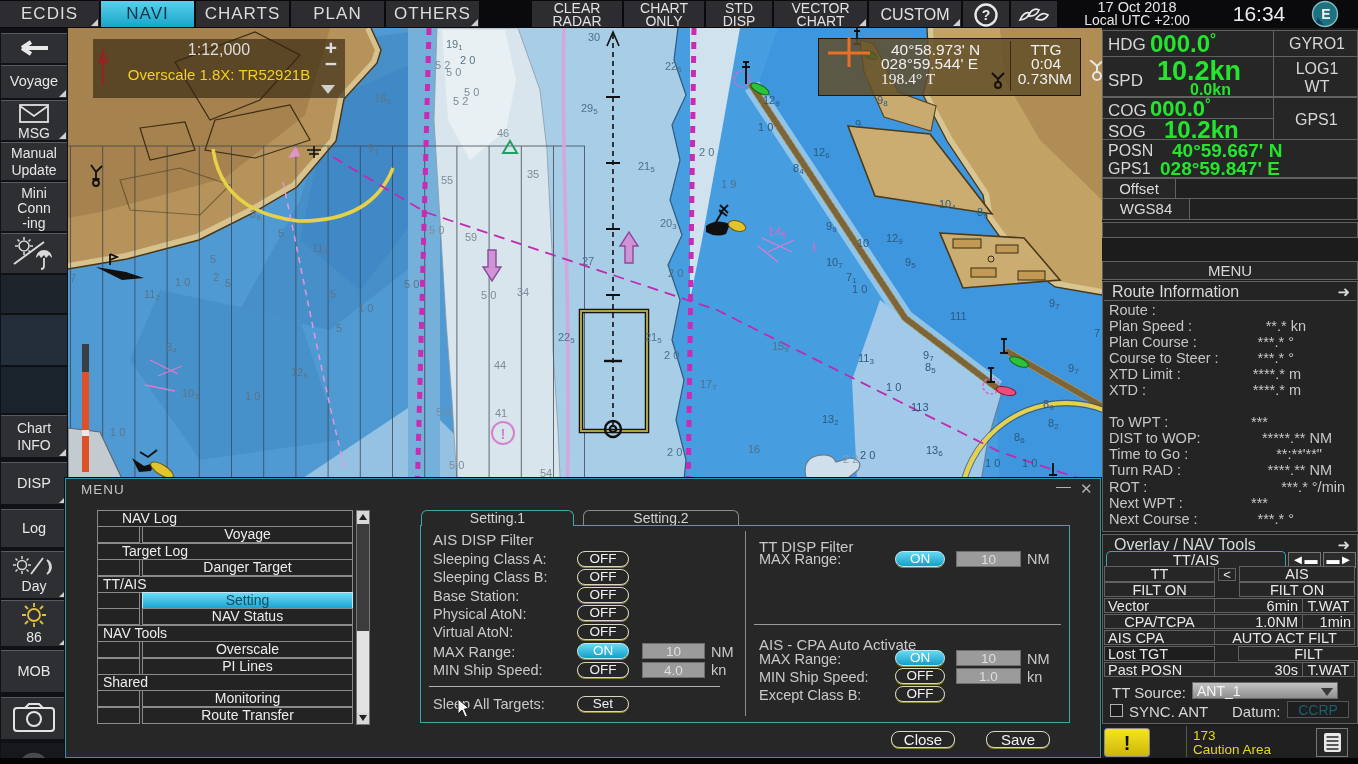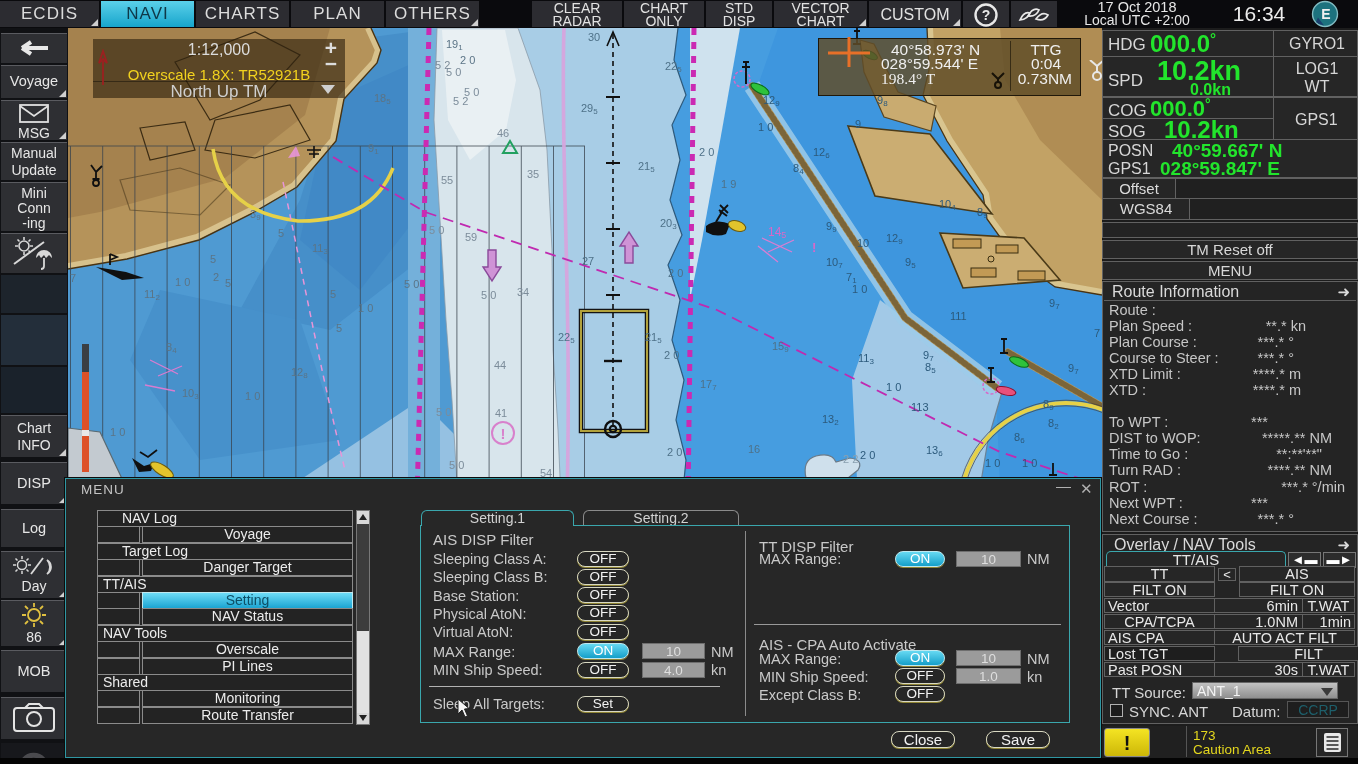--- a/index.html
+++ b/index.html
@@ -419,21 +419,20 @@
         <text x="886" y="391">1 0</text>
   </g>
   <text x="843" y="463" fill="#8aa0b0" font-size="11">2 2</text>
   <text x="768" y="236" fill="#d868c8" font-size="12">14<tspan font-size="9" dy="2">5</tspan></text>
   <text x="812" y="252" fill="#d868c8" font-size="13" font-weight="bold">!</text>
 </svg>
 
 <div class="abs" style="left:25px; top:11px; width:252px; height:59px; background:rgba(48,35,16,0.63); color:#dcdcdc;">
   <div style="position:absolute; left:0; top:2px; width:100%; text-align:center; font-size:16px;">1:12,000</div>
   <div style="position:absolute; left:0; top:27px; width:100%; text-align:center; font-size:15px; color:#f2d21e;">Overscale 1.8X: TR52921B</div>
-  <div style="position:absolute; left:0; top:42px; width:100%; text-align:center; font-size:17px; color:#cfcfcf; border-top:1px solid rgba(0,0,0,0.4);">North  Up TM</div>
   <div style="position:absolute; right:8px; top:0px; font-size:21px; font-weight:bold; line-height:18px;">+</div>
   <div style="position:absolute; right:8px; top:16px; font-size:21px; font-weight:bold; line-height:18px;">−</div>
   <div style="position:absolute; right:10px; top:46px; width:0; height:0; border-left:7px solid transparent; border-right:7px solid transparent; border-top:9px solid #cfcfcf;"></div>
   <svg width="14" height="40" style="position:absolute; left:3px; top:10px;">
         <path d="M7,2 L11,14 L7,10 L3,14 Z M7,12 v24" stroke="#9c2020" stroke-width="1.8" fill="none"></path>
       </svg>
 </div>
 
 <div class="abs" style="left:750px; top:10px; width:263px; height:58px; background:rgba(96,78,40,0.84); border:1px solid #20180a; color:#efefef; font-size:15.5px;">
   <div style="position:absolute; left:191px; top:2px; bottom:4px; width:0; border-left:1px solid rgba(20,15,5,0.6);"></div>
@@ -479,21 +478,20 @@
   <div class="abs rlab" style="left:193px; top:83px; font-size:16px;">GPS1</div>
   <div class="cell" style="left:0; top:111px; width:256px; height:39px;"></div>
   <div class="abs rlab" style="left:6px; top:114px; font-size:16px; line-height:18px;">POSN<br>GPS1</div>
   <div class="abs grn" style="left:70px; top:112px; font-size:19px;">40°59.667' N</div>
   <div class="abs grn" style="left:58px; top:130px; font-size:19px;">028°59.847' E</div>
   <div class="cell" style="left:0; top:150px; width:74px; height:21px; text-align:center; color:#dadada; font-size:15px; line-height:19px;">Offset</div>
   <div class="cell" style="left:73px; top:150px; width:183px; height:21px; background:#202020;"></div>
   <div class="cell" style="left:0; top:170px; width:88px; height:22px; text-align:center; color:#dadada; font-size:15px; line-height:20px;">WGS84</div>
   <div class="cell" style="left:87px; top:170px; width:169px; height:22px; background:#202020;"></div>
   <div class="cell" style="left:0; top:194px; width:256px; height:16px; background:#232323;"></div>
-  <div class="cell" style="left:0; top:212px; width:256px; height:19px; text-align:center; color:#d8d8d8; font-size:15px; line-height:17px;">TM Reset off</div>
   <div class="cell" style="left:0; top:233px; width:256px; height:19px; text-align:center; color:#d8d8d8; font-size:15px; line-height:17px;">MENU</div>
 
   <div class="cell" style="left:0; top:253px; width:256px; height:251px; background:#242424;"></div>
   <div class="abs" style="left:10px; top:255px; font-size:16px; color:#dadada;">Route Information</div>
   <div class="abs" style="right:8px; top:255px; font-size:15px; color:#dadada;">➜</div>
   <div class="abs" style="left:2px; top:272px; width:252px; border-top:1px solid #606060;"></div>
   <div id="routerows" style="position:absolute; left:0; top:0; width:256px; font-size:14.5px; color:#c6c6c6;">
     <div class="abs" style="left:7px; top:274px;">Route :</div>
     <div class="abs" style="left:7px; top:290px;">Plan Speed :</div>
       <div class="abs" style="right:52px; top:290px;">**.* kn</div>

